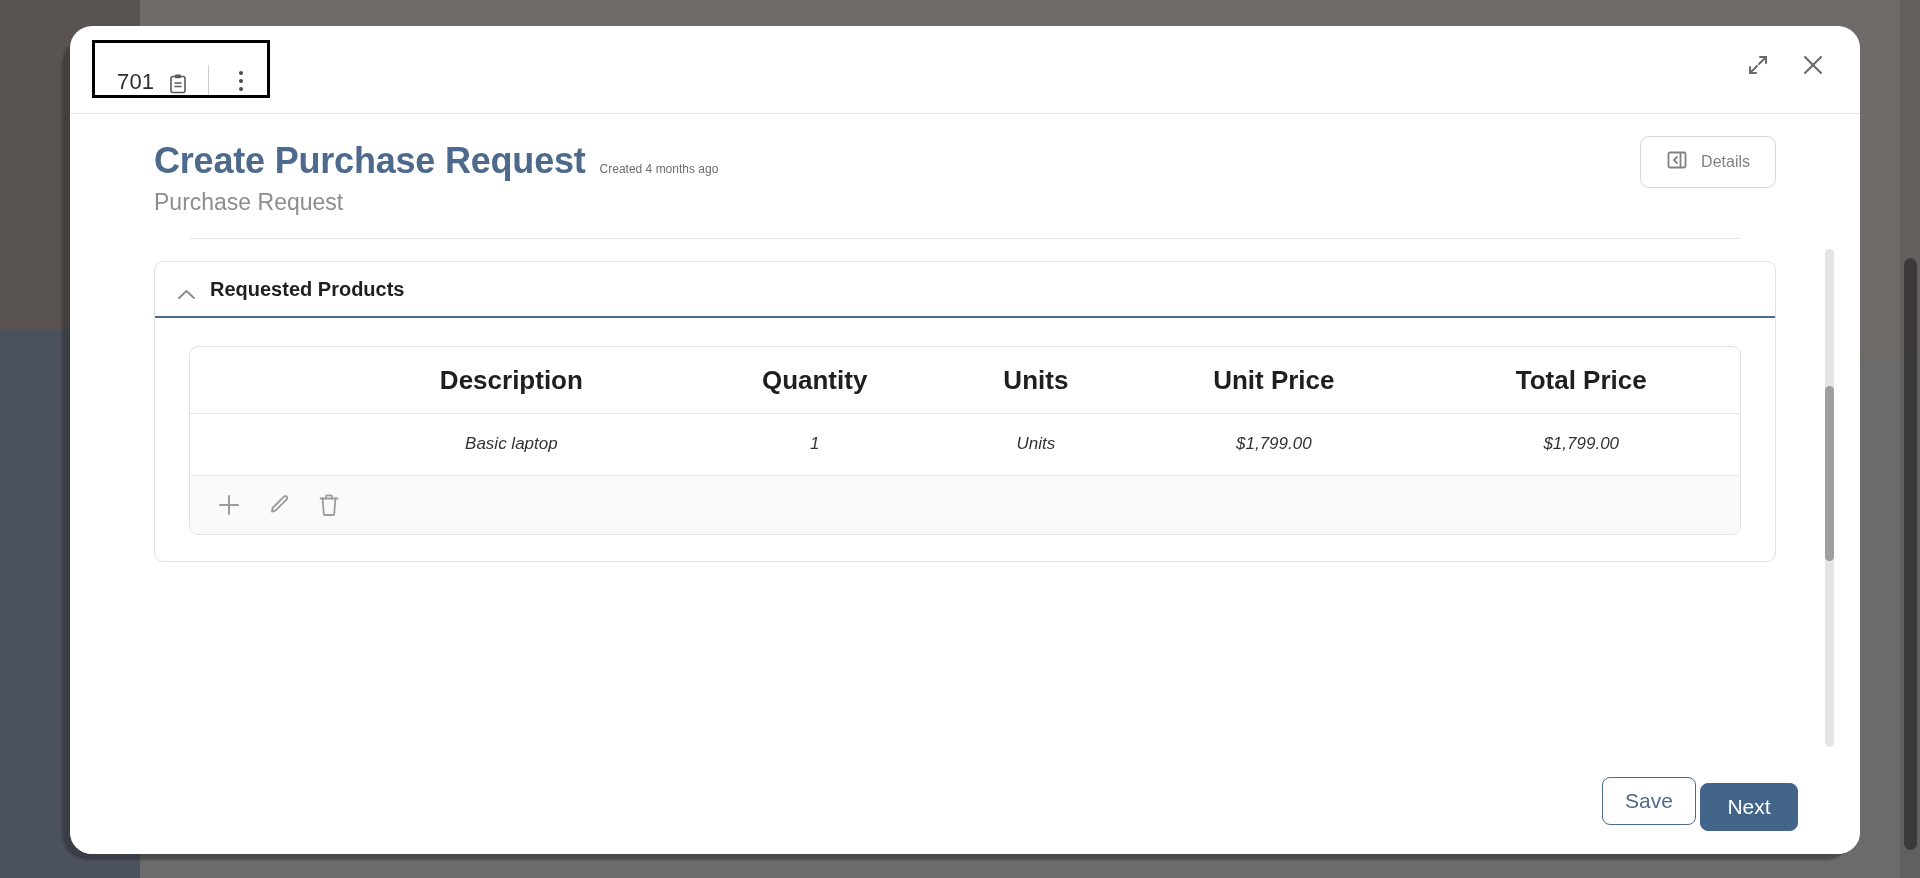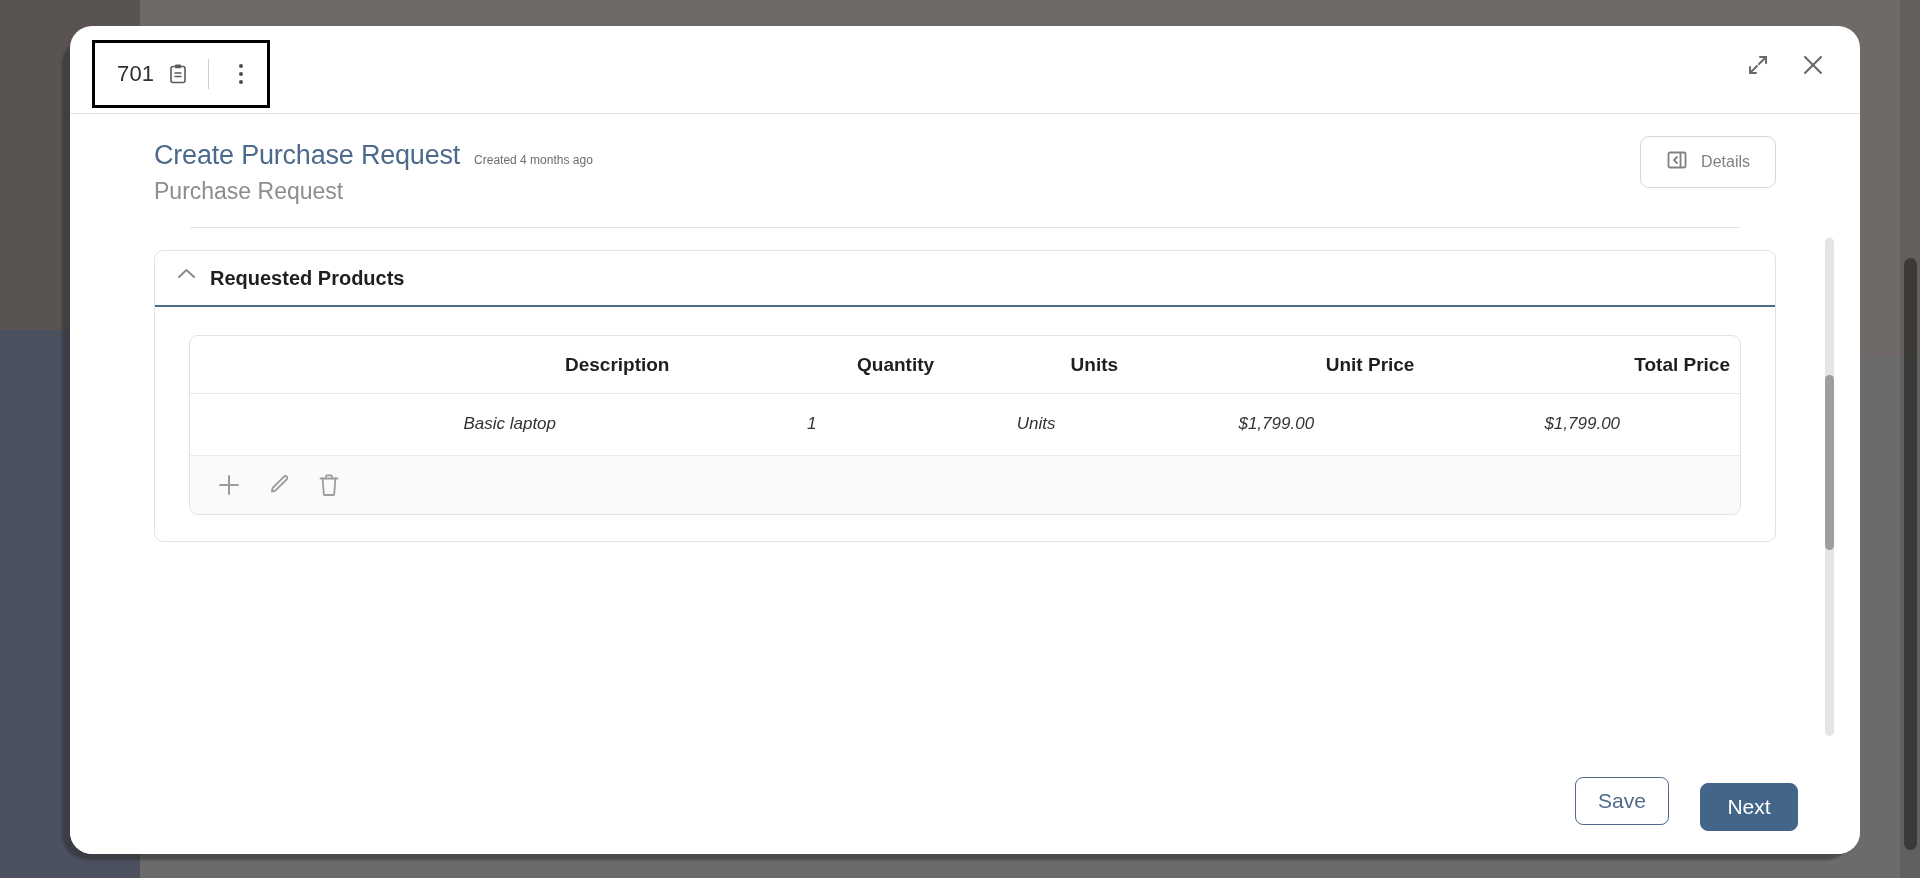--- a/index.html
+++ b/index.html
@@ -52,22 +52,22 @@
   
   .titlebar {
     position: relative;
     height: 88px;
     flex: 0 0 88px;
     border-bottom: 1px solid #e3e3e3;
   }
   .record-chip {
     position: absolute;
     left: 22px; top: 14px;
-    height: 68px;
-    display: flex; align-items: center;
+    height: 58px;
+    display: flex; align-items: flex-end;
     border: 3px solid #000;
     background: #fff;
     padding: 0 14px 0 22px;
     gap: 14px;
   }
   .record-num {
     font-size: 22px; color: #2f2f2f; font-weight: 400;
     letter-spacing: .2px;
   }
   .chip-icon { display: flex; align-items: center; color: #5a5a5a; }
@@ -83,21 +83,21 @@
   .tb-actions .ic { color:#6a6a6a; display:flex; cursor:pointer; }
   
   .header {
     flex: 0 0 auto;
     padding: 26px 36px 0 36px;
     position: relative;
   }
   .header-inner { padding: 0 48px; }
   .h-title-row { display: flex; align-items: baseline; gap: 14px; }
   .h-title {
-    font-size: 27px; font-weight: 400; color: #4d6a8c;
+    font-size: 36px; font-weight: 700; color: #4d6a8c;
     letter-spacing: -.2px;
   }
   .h-created { font-size: 12px; color: #6d6d6d; }
   .h-sub { font-size: 23px; color: #8d8d8d; margin-top: 7px; }
   .details-btn {
     position: absolute; right: 84px; top: 22px;
     display: flex; align-items: center; gap: 13px;
     border: 1px solid #d8d8d8; border-radius: 9px;
     background: #fff;
     height: 52px; padding: 0 25px;
@@ -115,39 +115,39 @@
     overflow: hidden;
     padding: 22px 84px 0 84px;
   }
   .panel {
     border: 1px solid #e2e2e2;
     border-radius: 9px;
     background: #fff;
     margin-bottom: 18px;
   }
   .panel-head {
-    display: flex; align-items: flex-start; gap: 14px;
+    display: flex; align-items: flex-end; gap: 14px;
     padding: 16px 22px 15px 22px;
     border-bottom: 2px solid #4f6a8b;
   }
   .panel-head.thin { border-bottom: 2px solid #4f6a8b; }
   .chev { color: #8a8a8a; display: flex; }
   .panel-title { font-size: 20px; font-weight: 700; color: #1f1f1f; }
   .panel-body { padding: 28px 34px 26px 34px; }
   
   .subpanel {
     border: 1px solid #e2e2e2;
     border-radius: 9px;
     overflow: hidden;
   }
   table { width: 100%; border-collapse: collapse; }
   thead th {
-    font-size: 19px; font-weight: 700; color: #1f1f1f;
+    font-size: 26px; font-weight: 700; color: #1f1f1f;
     padding: 18px 10px 17px 10px;
-    text-align: right;
+    text-align: center;
     border-bottom: 1px solid #e6e6e6;
     white-space: nowrap;
   }
   tbody td {
     font-size: 17px; color: #333;
     padding: 20px 10px 21px 10px;
     text-align: center;
     border-bottom: 1px solid #ececec;
     font-style: italic;
   }
@@ -188,21 +188,21 @@
   }
   .inner-sb .thumb {
     position: absolute; left: 0; top: 137px;
     width: 9px; height: 175px;
     background: #9e9e9e; border-radius: 5px;
   }
   
   .footer {
     flex: 0 0 96px;
     display: flex; align-items: center; justify-content: flex-end;
-    gap: 31px;
+    gap: 4px;
     padding: 0 62px 10px 0;
     background: #fff;
   }
   .btn {
     height: 48px; border-radius: 8px;
     font-size: 21px; cursor: pointer;
     display: flex; align-items: center; justify-content: center;
   }
   .btn-save {
     width: 94px; background: #fff;

